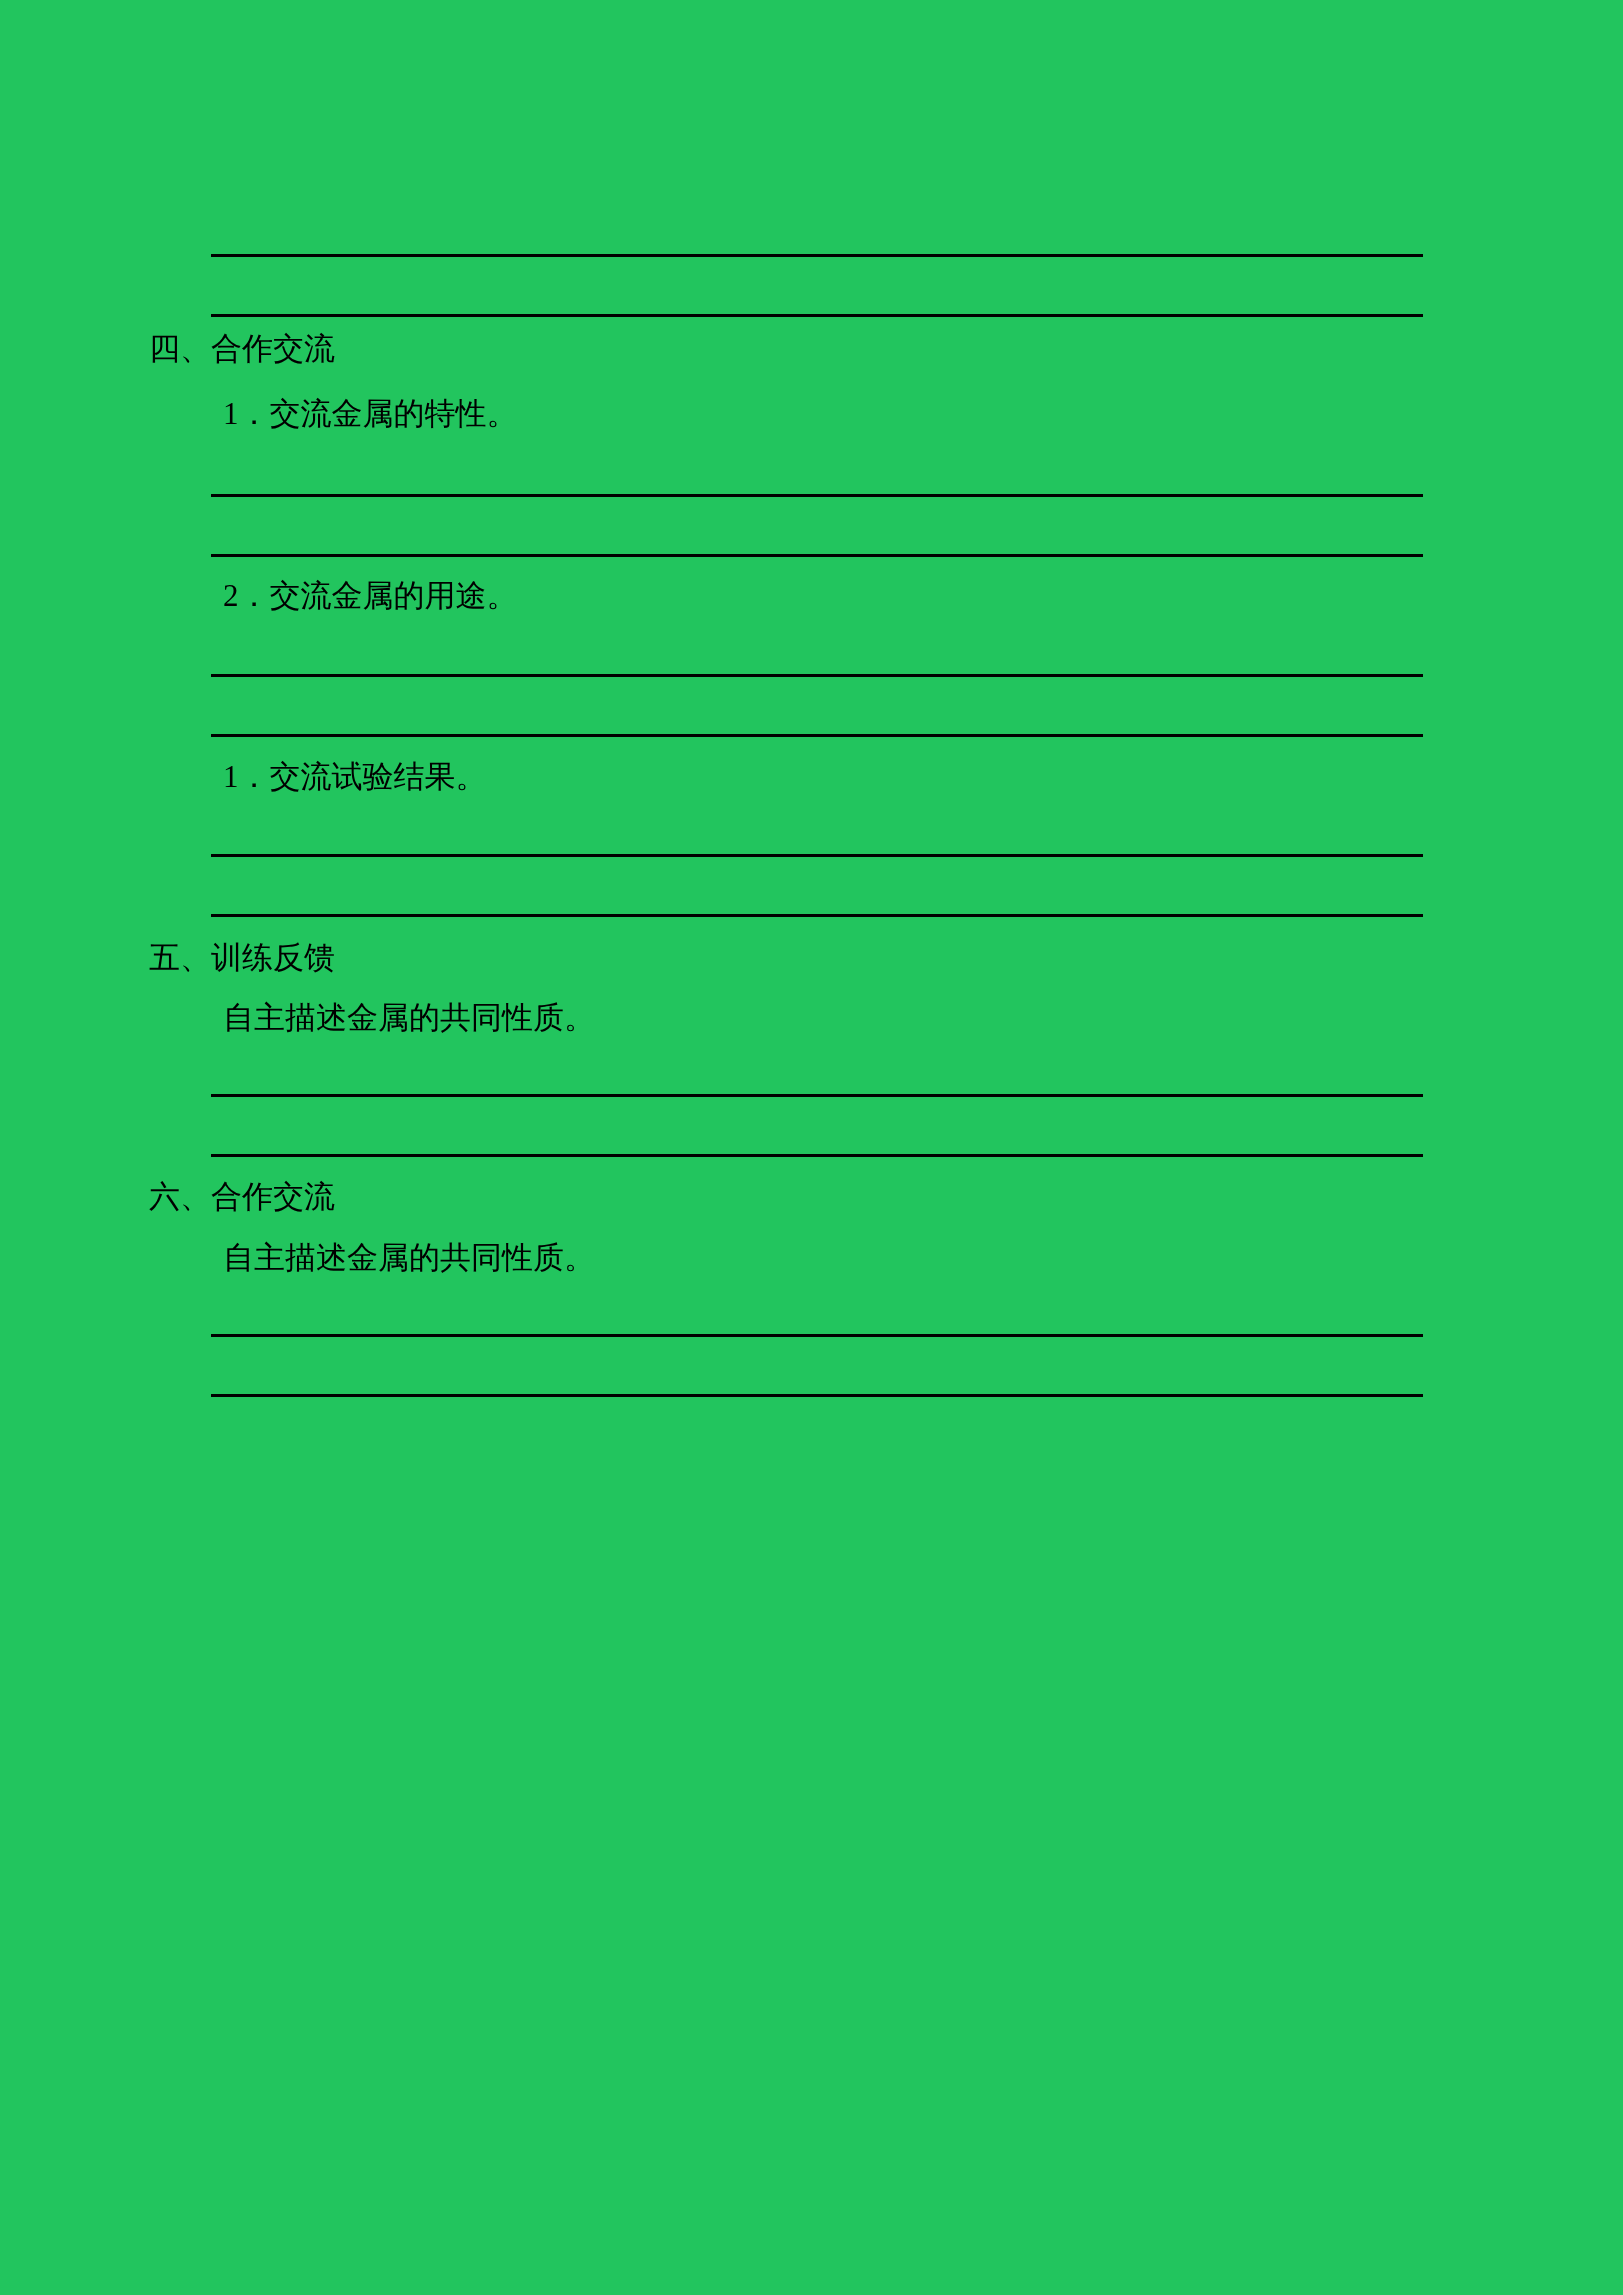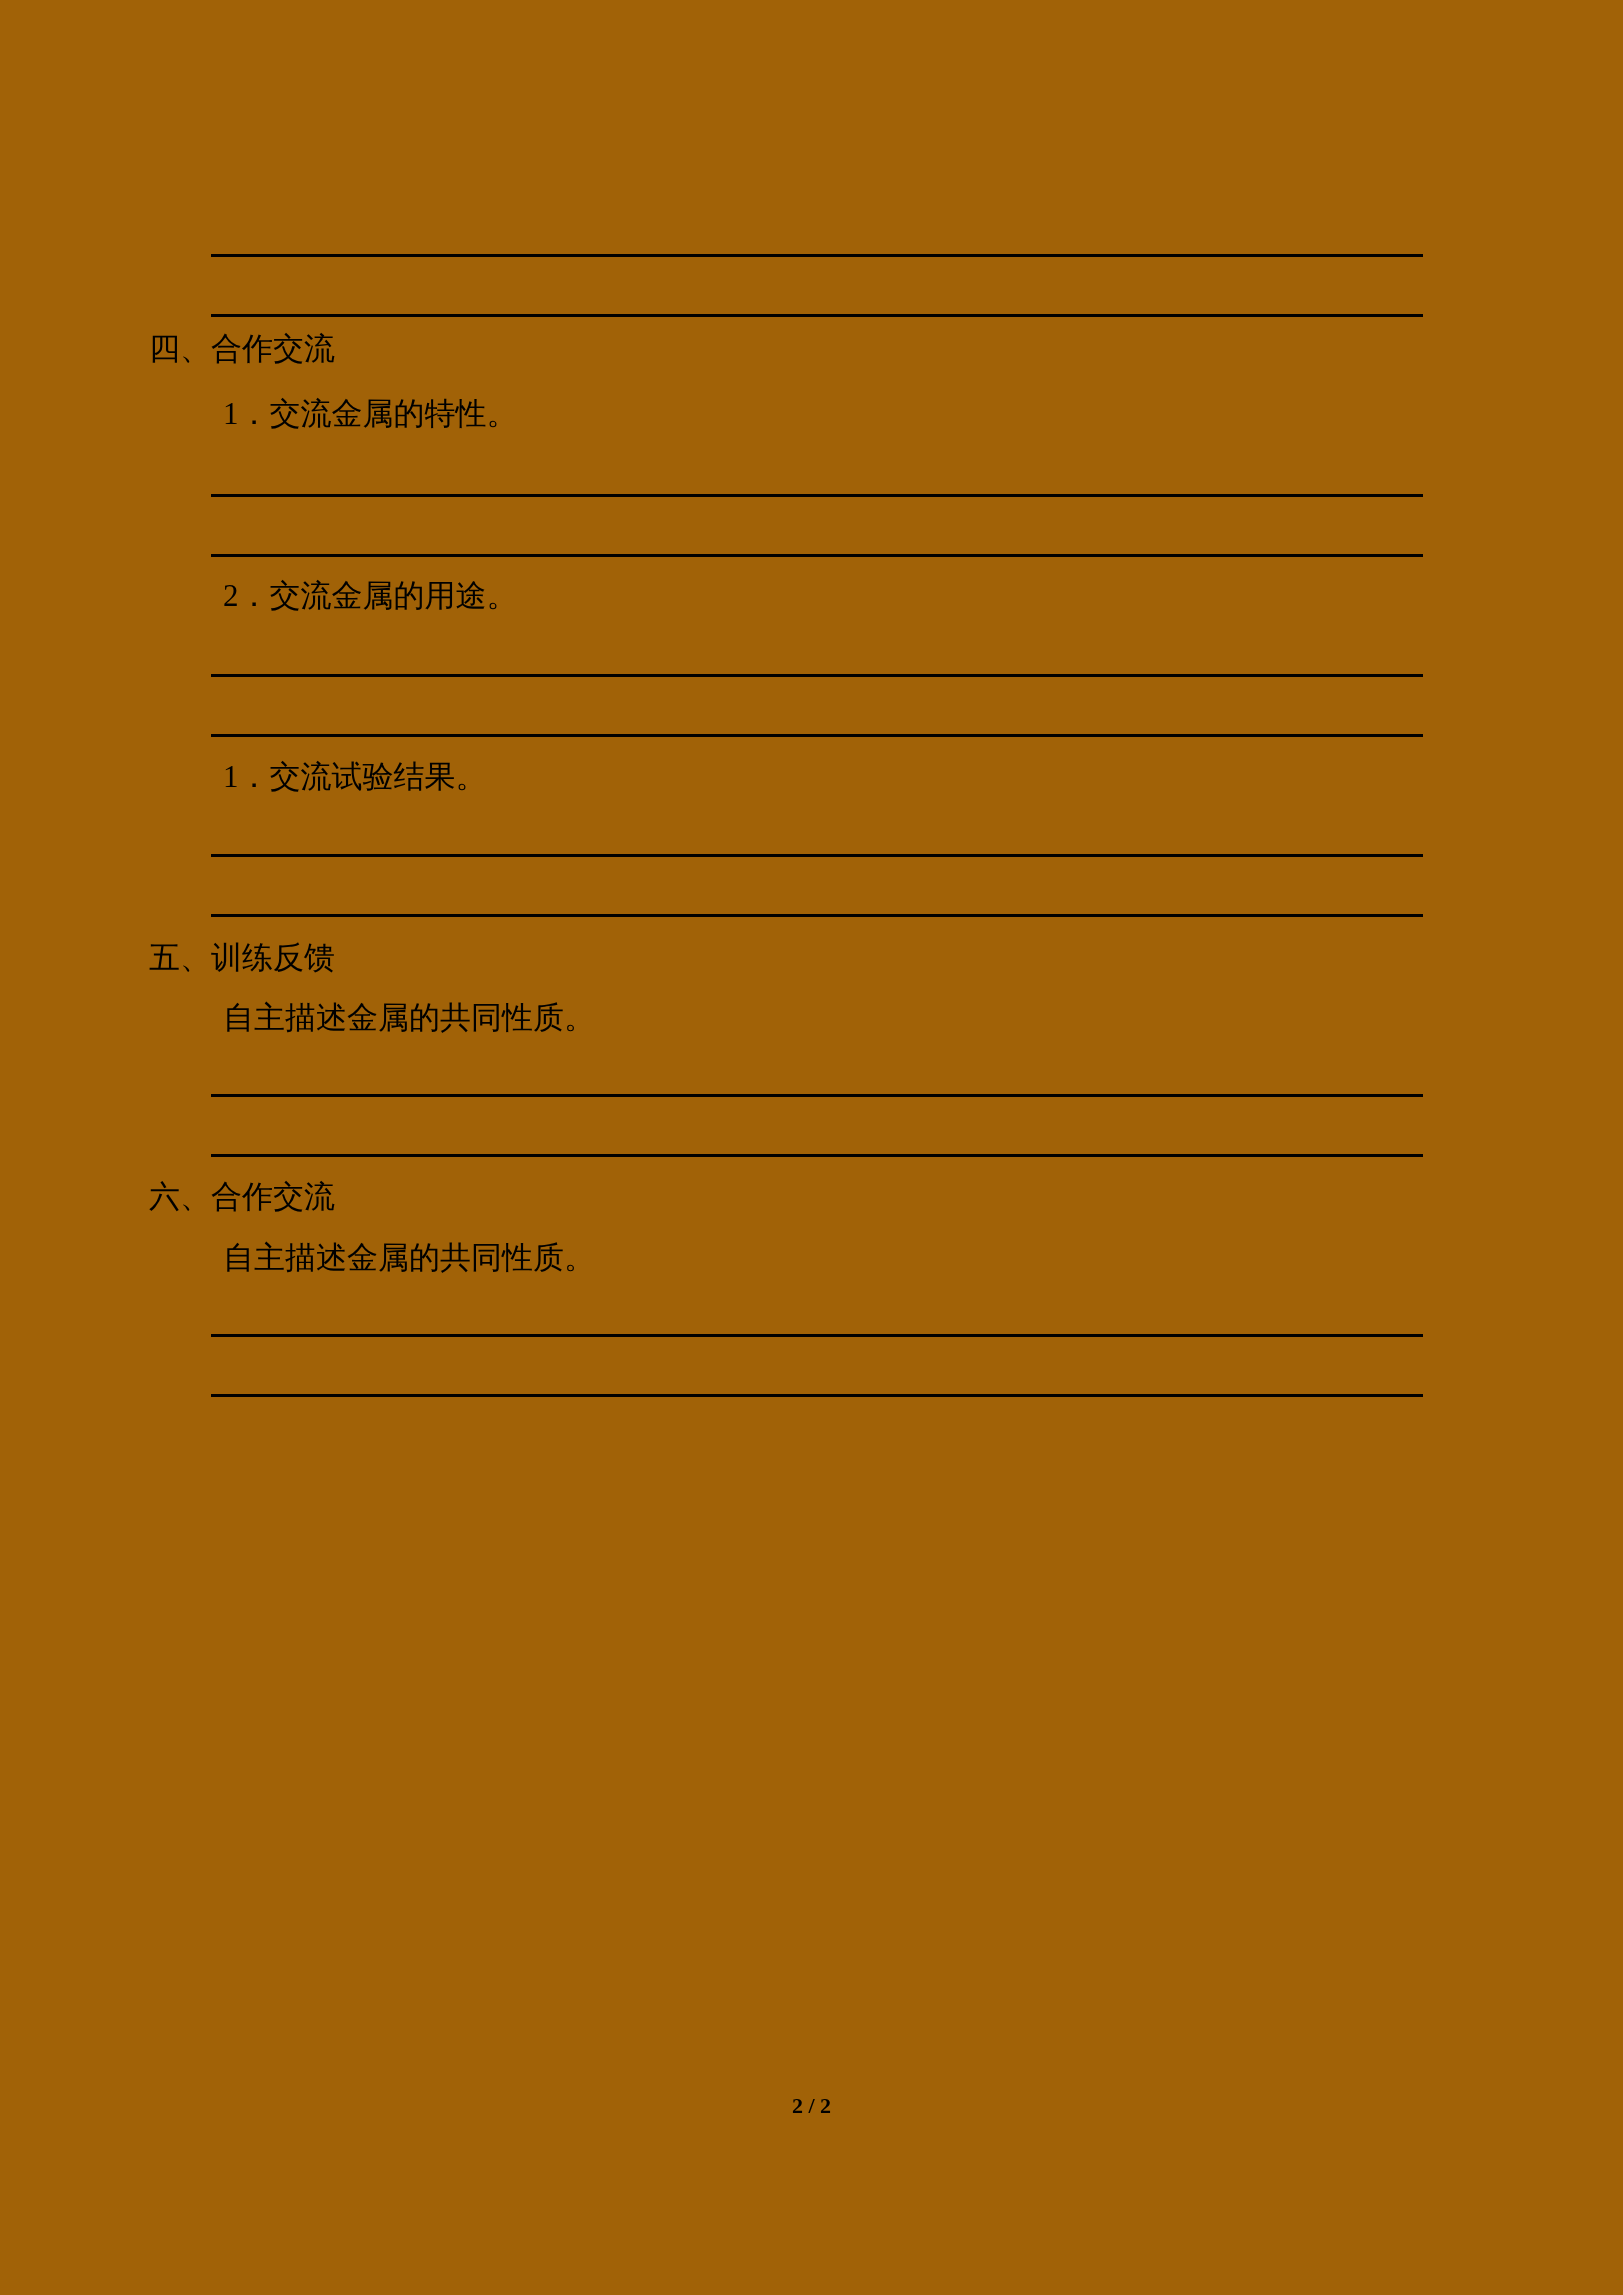--- a/index.html
+++ b/index.html
@@ -4,21 +4,21 @@
 <style>
   html, body {
     margin: 0;
     padding: 0;
     background: #ffffff;
   }
   .page {
     position: relative;
     width: 1623px;
     height: 2295px;
-    background: #a16207;
+    background: #22c55e;
     overflow: hidden;
     font-family: "Liberation Serif", "DejaVu Serif", serif;
     color: #000000;
   }
   
   .rule {
     position: absolute;
     left: 211px;
     width: 1212px;
     height: 2.7px;
@@ -70,16 +70,15 @@
   <div class="txt heading" style="top:939px">五、训练反馈</div>
   <div class="txt body-text" style="top:999px">自主描述金属的共同性质。</div>
   <div class="rule" style="top:1094px"></div>
   <div class="rule" style="top:1154px"></div>
 
   <div class="txt heading" style="top:1178px">六、合作交流</div>
   <div class="txt body-text" style="top:1239px">自主描述金属的共同性质。</div>
   <div class="rule" style="top:1334px"></div>
   <div class="rule" style="top:1394px"></div>
 
-  <div class="footer">2 / 2</div>
 
 </div>
 
 
 </body></html>

